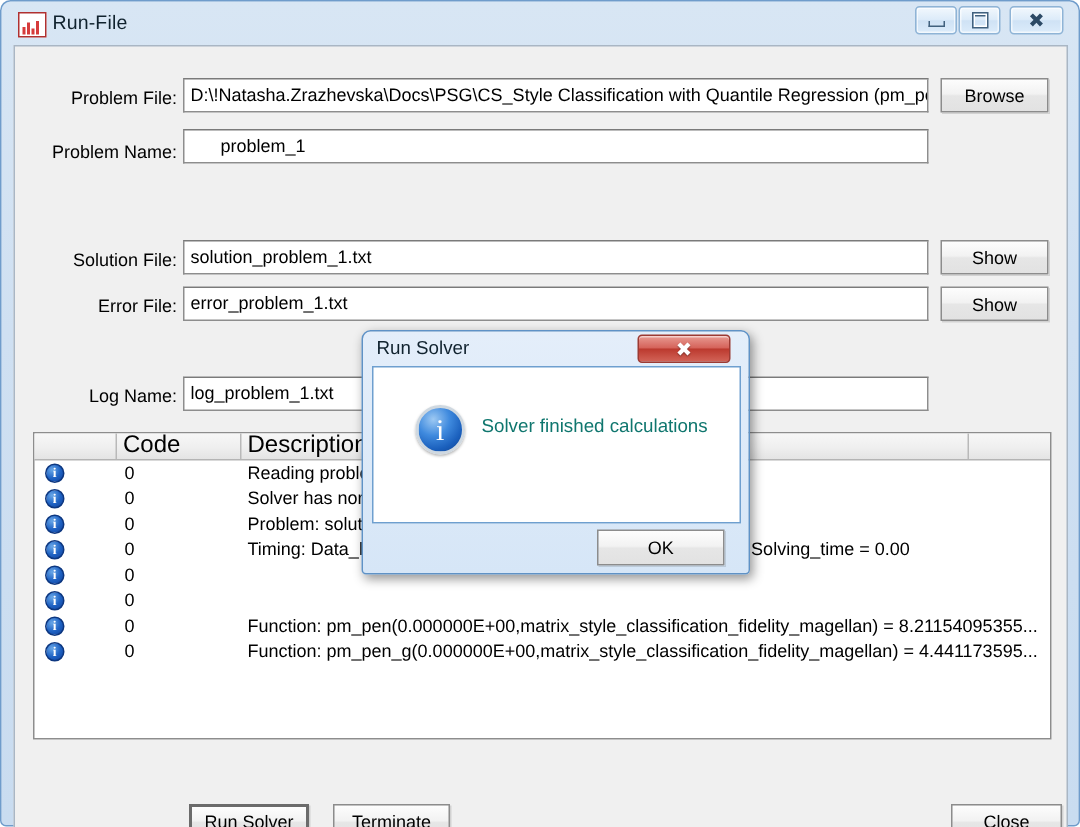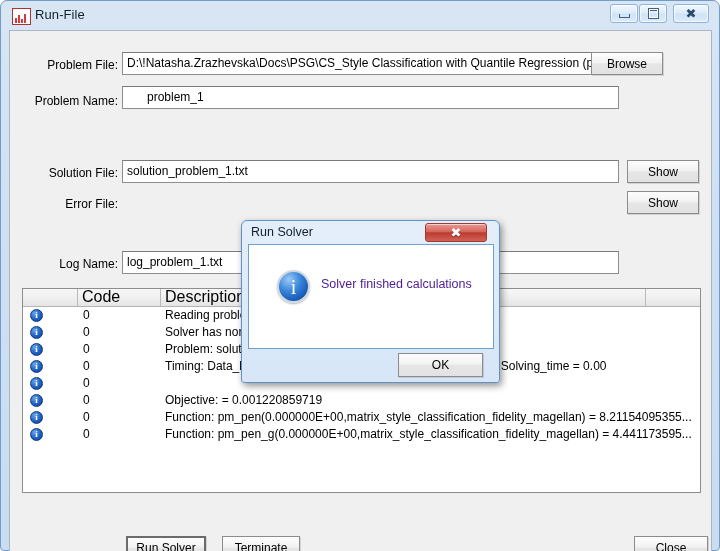--- a/index.html
+++ b/index.html
@@ -294,21 +294,21 @@
     text-align: center;
     color: #ffffff;
     font-size: 20px;
     font-family: "Liberation Serif", serif;
     line-height: 28px;
   }
   #dlg-msg {
     position: absolute;
     left: 72px; top: 32px;
     font-size: 12.5px;
-    color: #4c1d95;
+    color: #0f766e;
     white-space: nowrap;
   }
   #dlg-ok {
     position: absolute;
     left: 156px; top: 132px;
     width: 85px; height: 24px;
   }
 </style>
 </head>
 <body>
@@ -338,30 +338,31 @@
       <div class="glyph">
           <span class="close-x">✖</span>
         </div>
     </div>
   </div>
 
   <div id="client">
 
     <div class="lbl" style="left:30px; top:27px; width:78px;">Problem File:</div>
     <div class="tf" style="left:112px; top:21px; width:497px; height:23px;">D:\!Natasha.Zrazhevska\Docs\PSG\CS_Style Classification with Quantile Regression (pm_pen pm_pen</div>
-    <div class="btn" style="left:581px; top:21px; width:72px; height:23px;">Browse</div>
+    <div class="btn" style="left:617px; top:21px; width:72px; height:23px;">Browse</div>
 
     <div class="lbl" style="left:20px; top:63px; width:88px;">Problem Name:</div>
     <div class="tf" style="left:112px; top:55px; width:497px; height:23px;padding-left:24px;">problem_1</div>
 
     <div class="lbl" style="left:28px; top:135px; width:80px;">Solution File:</div>
     <div class="tf" style="left:112px; top:129px; width:497px; height:23px;">solution_problem_1.txt</div>
     <div class="btn" style="left:617px; top:129px; width:72px; height:23px;">Show</div>
 
     <div class="lbl" style="left:42px; top:166px; width:66px;">Error File:</div>
+    <div class="tf" style="left:112px; top:160px; width:497px; height:23px;">error_problem_1.txt</div>
     <div class="btn" style="left:617px; top:160px; width:72px; height:23px;">Show</div>
 
     <div id="chk-row">
       <div id="chk-box">
         <span class="tick">✓</span>
       </div>
       <div id="chk-label">Clear Errors in Error File</div>
     </div>
 
     <div class="lbl" style="left:48px; top:226px; width:60px;">Log Name:</div>
@@ -395,21 +396,20 @@
             <span class="rcode">0</span>
             <span class="rdesc">Timing: Data_loading_time = 0.02, Preprocessing_time = 0.00, Solving_time = 0.00</span>
           </div>
           <div class="grow">
             <span class="ricon"></span>
             <span class="rcode">0</span>
           </div>
           <div class="grow">
             <span class="ricon"></span>
             <span class="rcode">0</span>
-            <span class="rdesc">Objective:   = 0.001220859719</span>
           </div>
           <div class="grow">
             <span class="ricon"></span>
             <span class="rcode">0</span>
             <span class="rdesc">Function: pm_pen(0.000000E+00,matrix_style_classification_fidelity_magellan) = 8.21154095355...</span>
           </div>
           <div class="grow">
             <span class="ricon"></span>
             <span class="rcode">0</span>
             <span class="rdesc">Function: pm_pen_g(0.000000E+00,matrix_style_classification_fidelity_magellan) = 4.441173595...</span>

